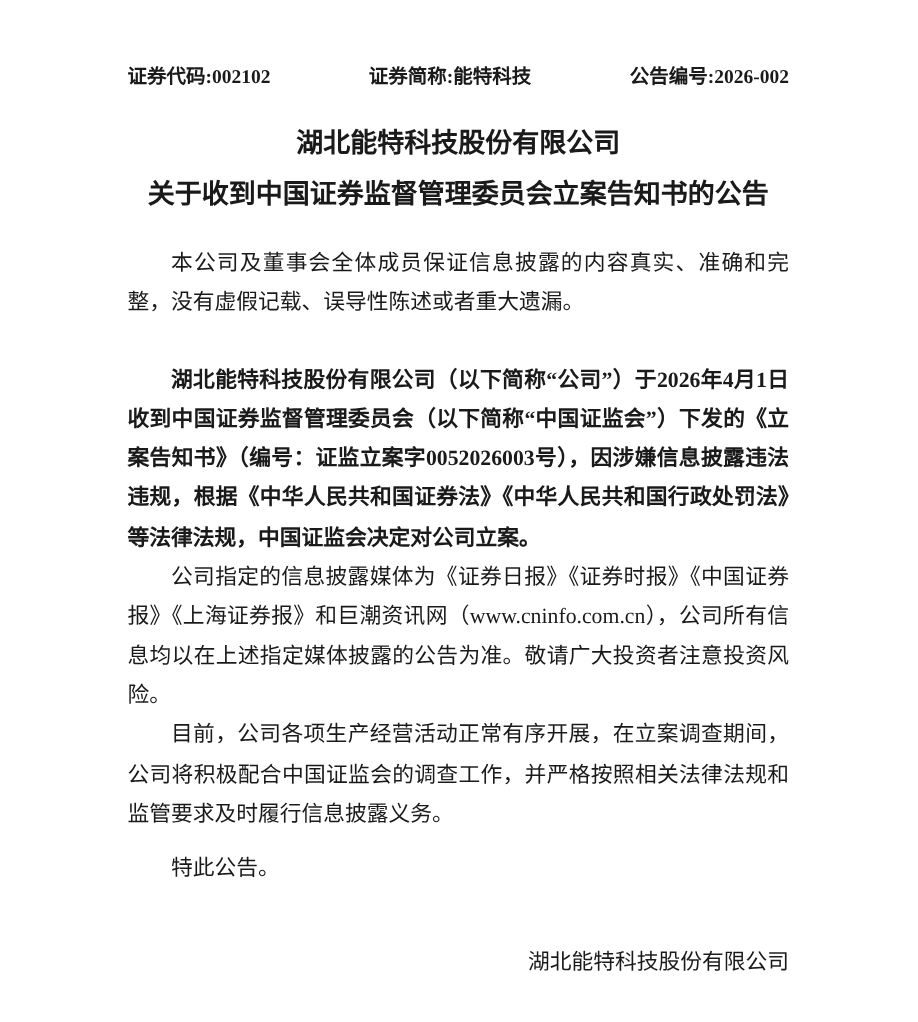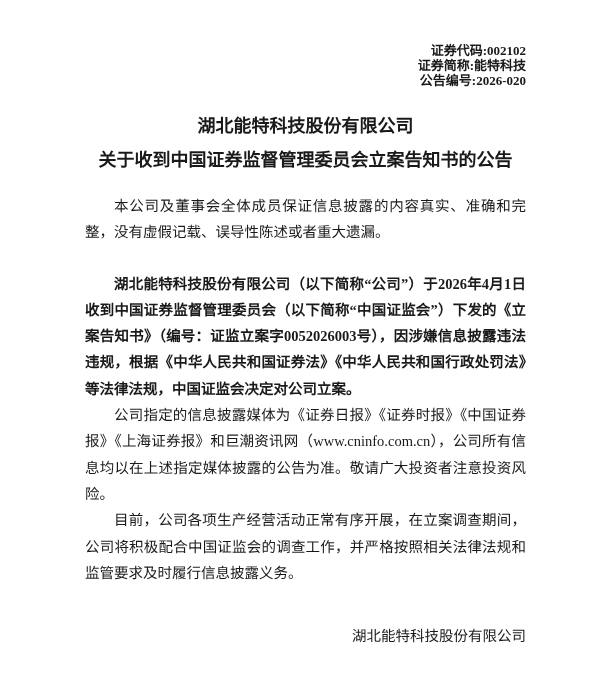--- a/index.html
+++ b/index.html
@@ -14,26 +14,25 @@
     height: 681px;
     background: #ffffff;
     color: #1a1a1a;
     padding: 43px 86px 0 85px;
     overflow: hidden;
     font-family: "Liberation Serif", "DejaVu Serif", serif;
   }
   .header-row {
     display: flex;
     justify-content: space-between;
-    align-items: flex-end;
+    align-items: center;
     font-size: 13px;
     font-weight: bold;
     line-height: 15px;
     white-space: nowrap;
-    flex-direction: column;
   }
   .title-line {
     text-align: center;
     font-family: "DejaVu Sans", "Liberation Sans", sans-serif;
     font-weight: bold;
     font-size: 18px;
     line-height: 21px;
     margin: 0;
   }
   .title-company { margin-top: 27px; }
@@ -62,34 +61,35 @@
   .signature div { white-space: nowrap; }
 </style>
 </head>
 <body>
 
 <div class="page">
 
   <div class="header-row">
     <span>证券代码:002102</span>
     <span>证券简称:能特科技</span>
-    <span>公告编号:2026-020</span>
+    <span>公告编号:2026-002</span>
   </div>
 
   <h1 class="title-line title-company">湖北能特科技股份有限公司</h1>
 
   <h2 class="title-line title-subject">关于收到中国证券监督管理委员会立案告知书的公告</h2>
 
   <p class="body-text disclaimer">本公司及董事会全体成员保证信息披露的内容真实、准确和完整，没有虚假记载、误导性陈述或者重大遗漏。</p>
 
   <p class="body-text para-first">湖北能特科技股份有限公司（以下简称“公司”）于2026年4月1日收到中国证券监督管理委员会（以下简称“中国证监会”）下发的《立案告知书》（编号：证监立案字0052026003号），因涉嫌信息披露违法违规，根据《中华人民共和国证券法》《中华人民共和国行政处罚法》等法律法规，中国证监会决定对公司立案。</p>
 
   <p class="body-text">公司指定的信息披露媒体为《证券日报》《证券时报》《中国证券报》《上海证券报》和巨潮资讯网（www.cninfo.com.cn），公司所有信息均以在上述指定媒体披露的公告为准。敬请广大投资者注意投资风险。</p>
 
   <p class="body-text">目前，公司各项生产经营活动正常有序开展，在立案调查期间，公司将积极配合中国证监会的调查工作，并严格按照相关法律法规和监管要求及时履行信息披露义务。</p>
 
+  <p class="body-text closing">特此公告。</p>
 
   <div class="signature">
     <div>湖北能特科技股份有限公司</div>
 
   </div>
 
 </div>
 
 </body></html>

